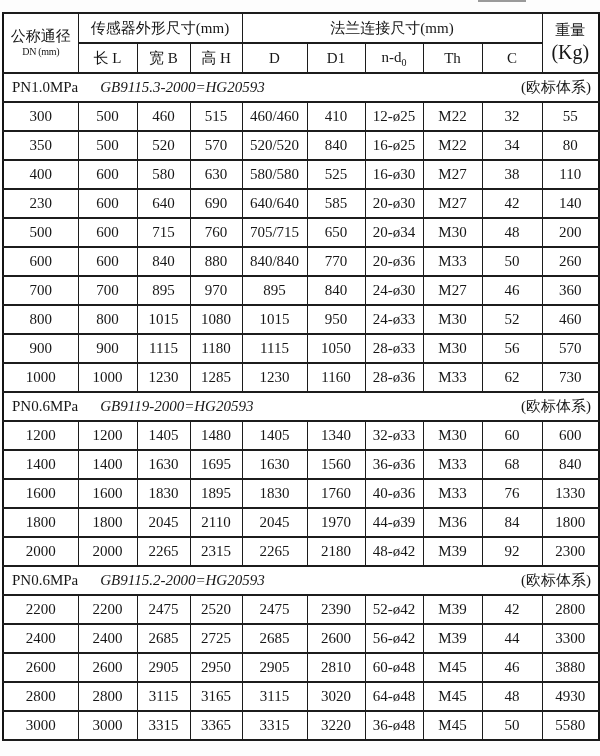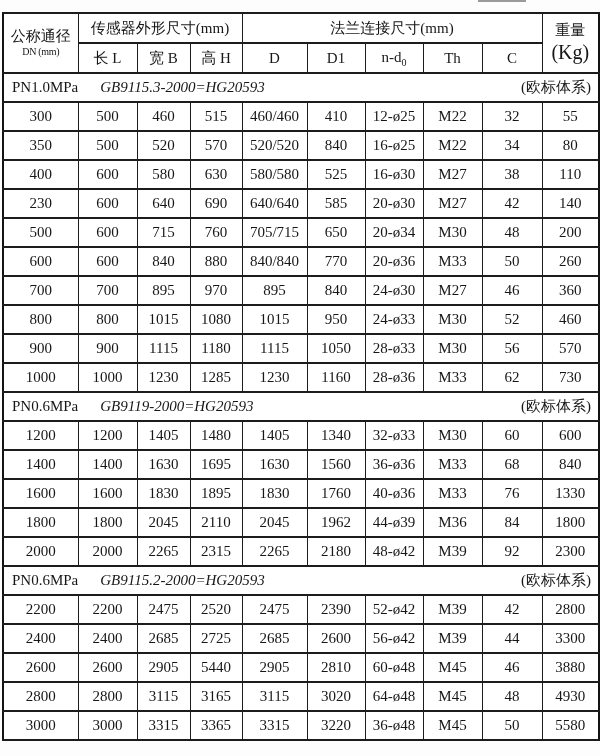--- a/index.html
+++ b/index.html
@@ -287,21 +287,21 @@
           <td>M33</td>
           <td>76</td>
           <td>1330</td>
         </tr>
         <tr>
           <td>1800</td>
           <td>1800</td>
           <td>2045</td>
           <td>2110</td>
           <td>2045</td>
-          <td>1962</td>
+          <td>1970</td>
           <td>44-ø39</td>
           <td>M36</td>
           <td>84</td>
           <td>1800</td>
         </tr>
         <tr>
           <td>2000</td>
           <td>2000</td>
           <td>2265</td>
           <td>2315</td>
@@ -342,21 +342,21 @@
           <td>2600</td>
           <td>56-ø42</td>
           <td>M39</td>
           <td>44</td>
           <td>3300</td>
         </tr>
         <tr>
           <td>2600</td>
           <td>2600</td>
           <td>2905</td>
-          <td>5440</td>
+          <td>2950</td>
           <td>2905</td>
           <td>2810</td>
           <td>60-ø48</td>
           <td>M45</td>
           <td>46</td>
           <td>3880</td>
         </tr>
         <tr>
           <td>2800</td>
           <td>2800</td>

